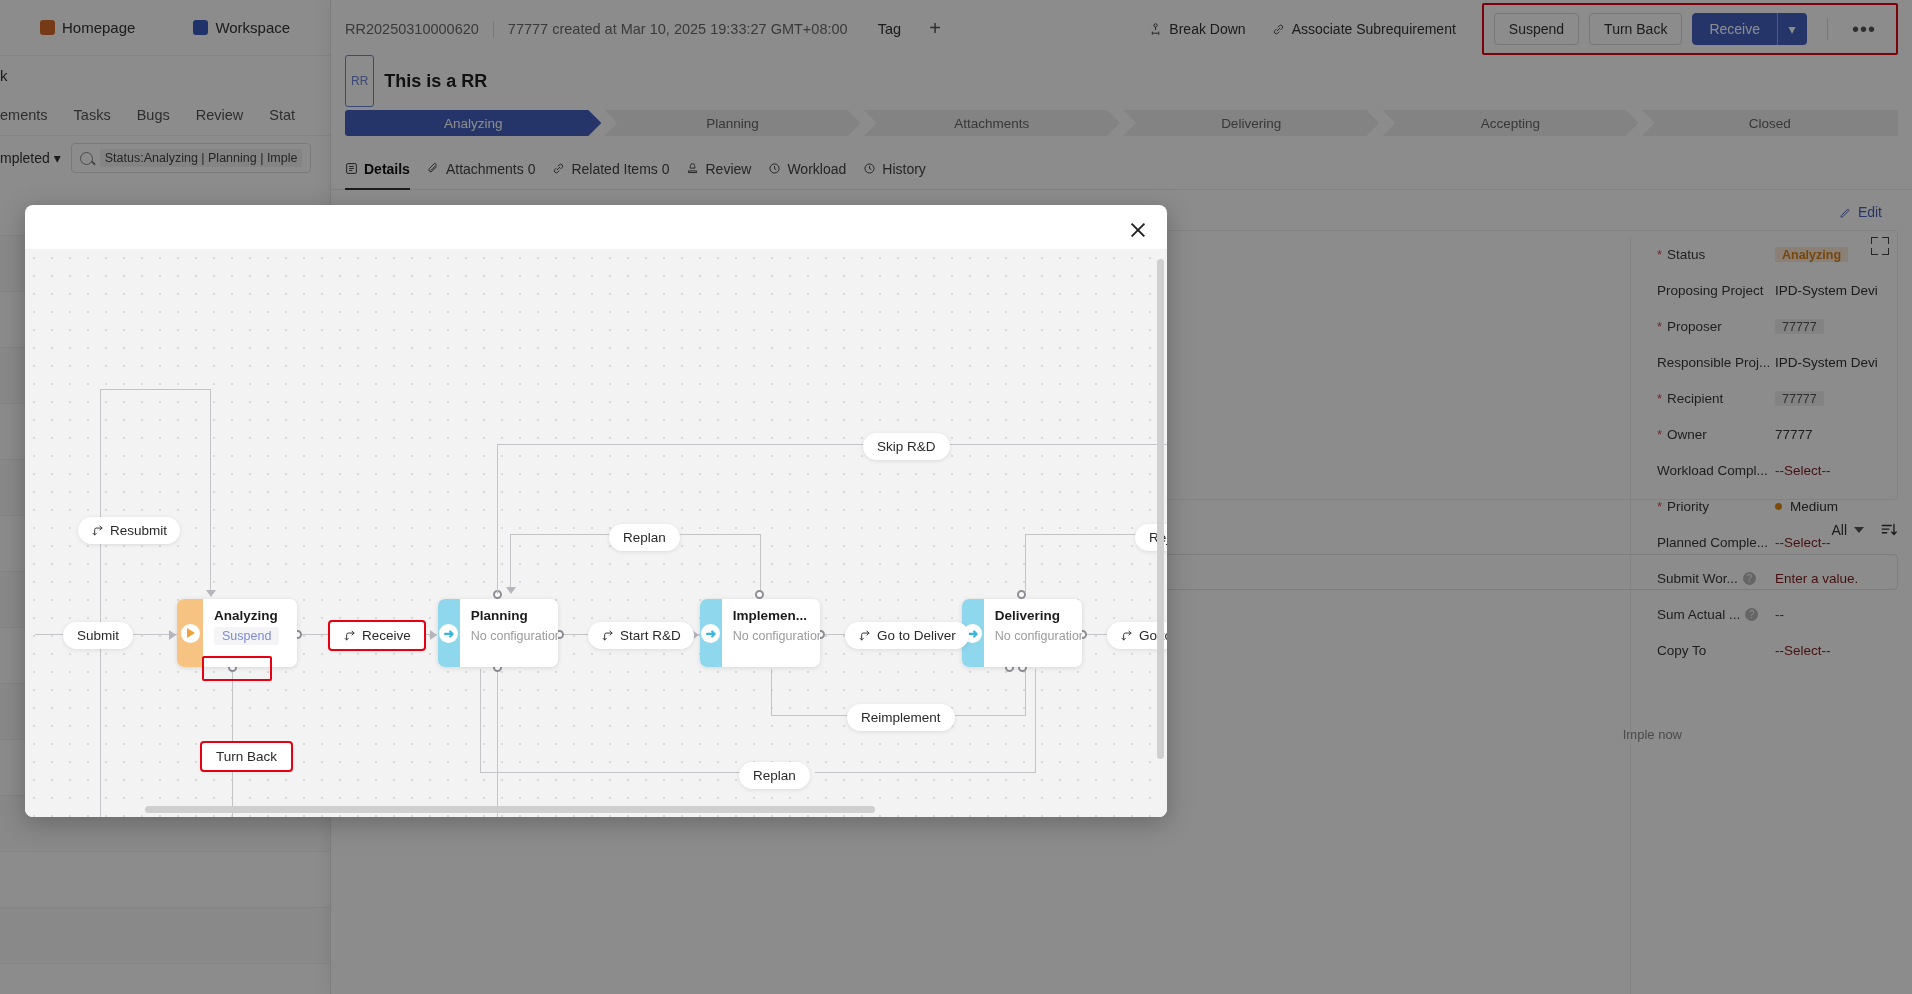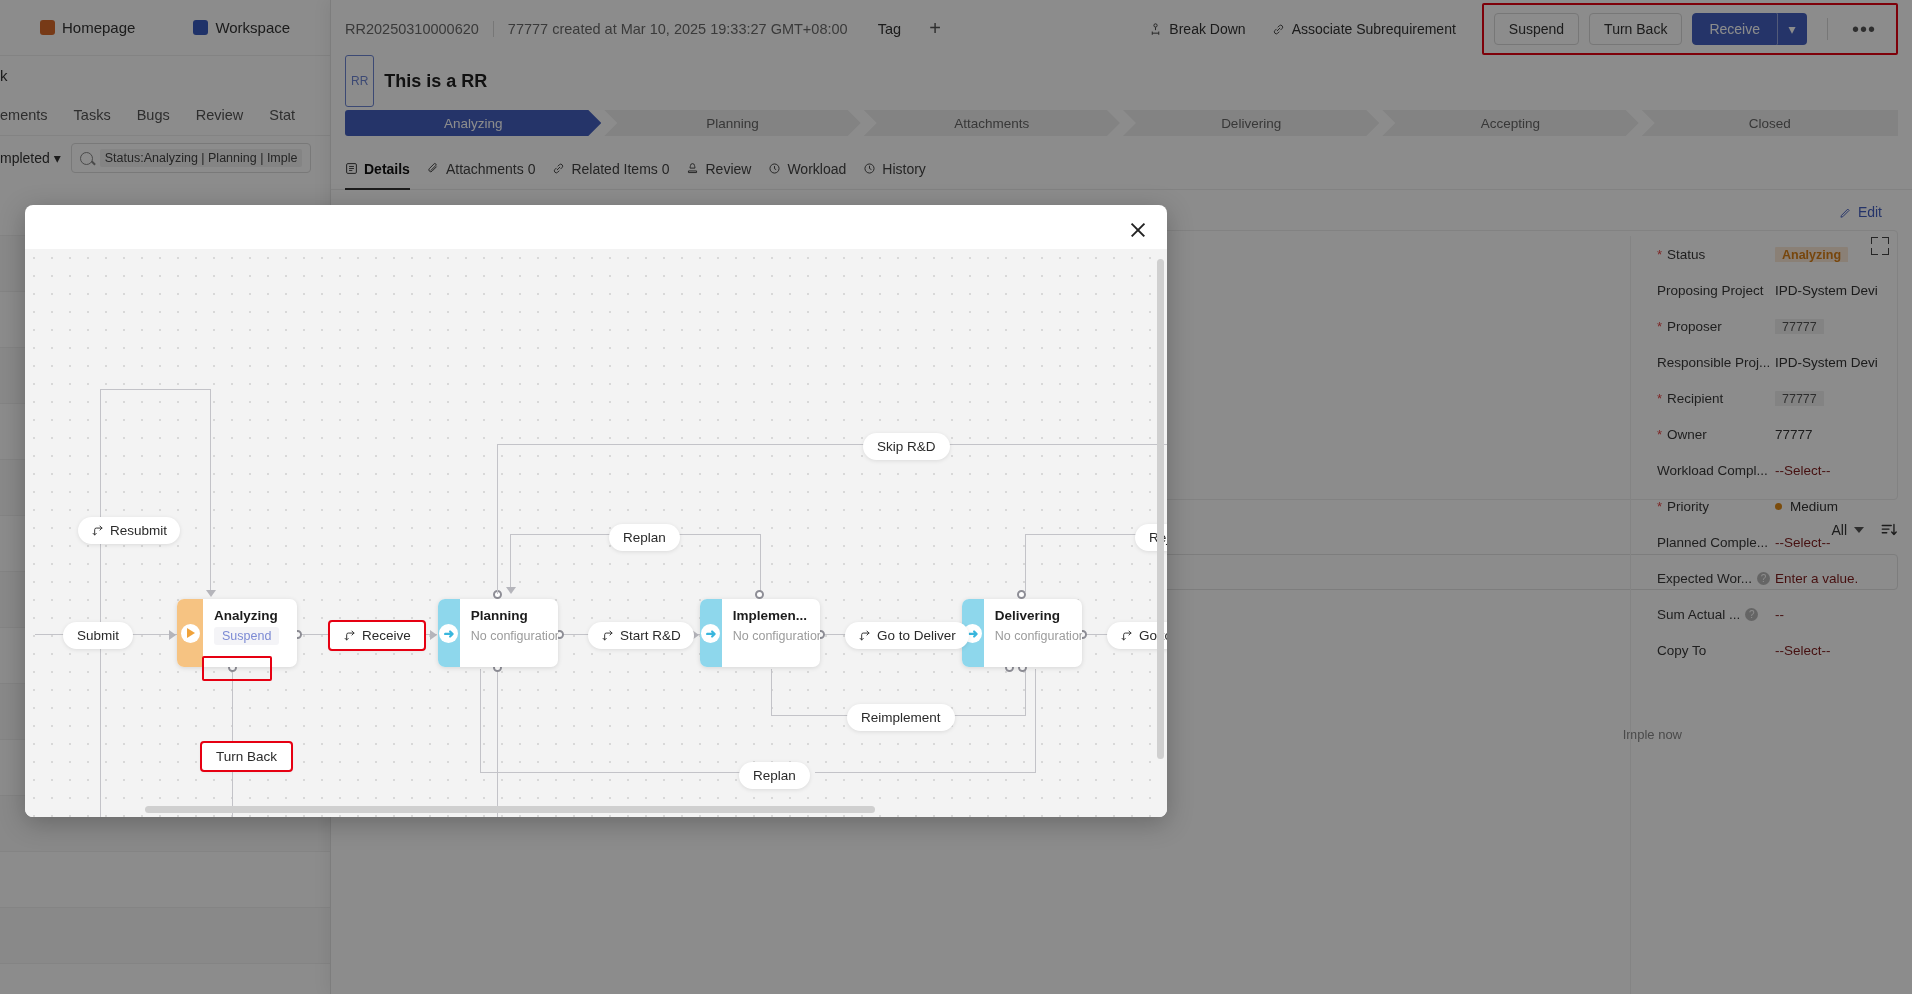--- a/index.html
+++ b/index.html
@@ -436,21 +436,21 @@
             <span>Priority</span>
           </span>
         <span class="meta-val"><span class="prio-dot"></span><span>Medium</span></span>
       </div>
       <div class="meta-row">
         <span class="meta-label">Planned Comple...</span>
         <span class="meta-val muted">--Select--</span>
       </div>
       <div class="meta-row">
         <span class="meta-label">
-            <span>Expected Wor...</span>
+            <span>Submit Wor...</span>
             <span class="q-ico">?</span>
           </span>
         <span class="meta-val muted">Enter a value.</span>
       </div>
       <div class="meta-row">
         <span class="meta-label">
             <span>Sum Actual ...</span>
             <span class="q-ico">?</span>
           </span>
         <span class="meta-val muted">--</span>

